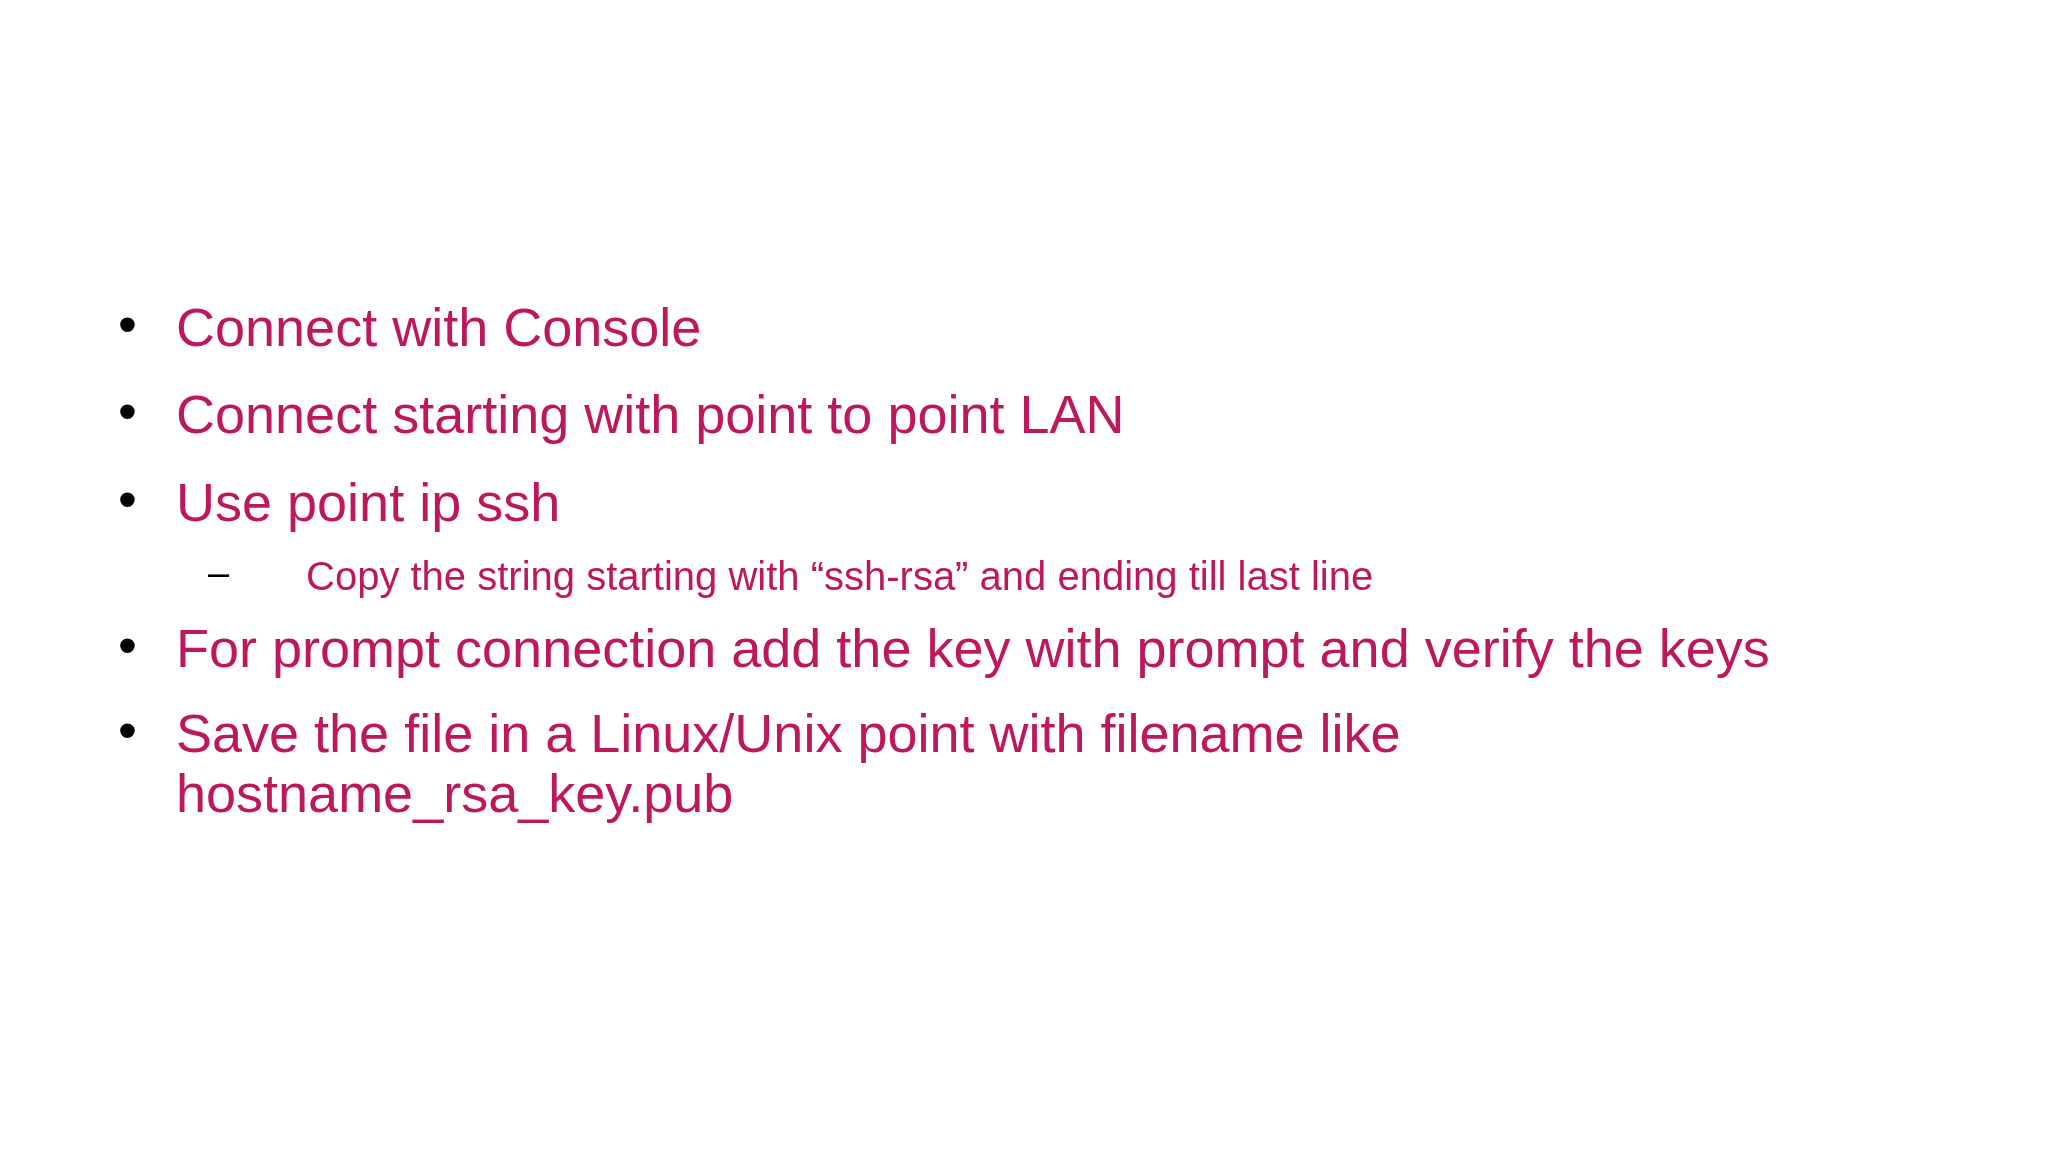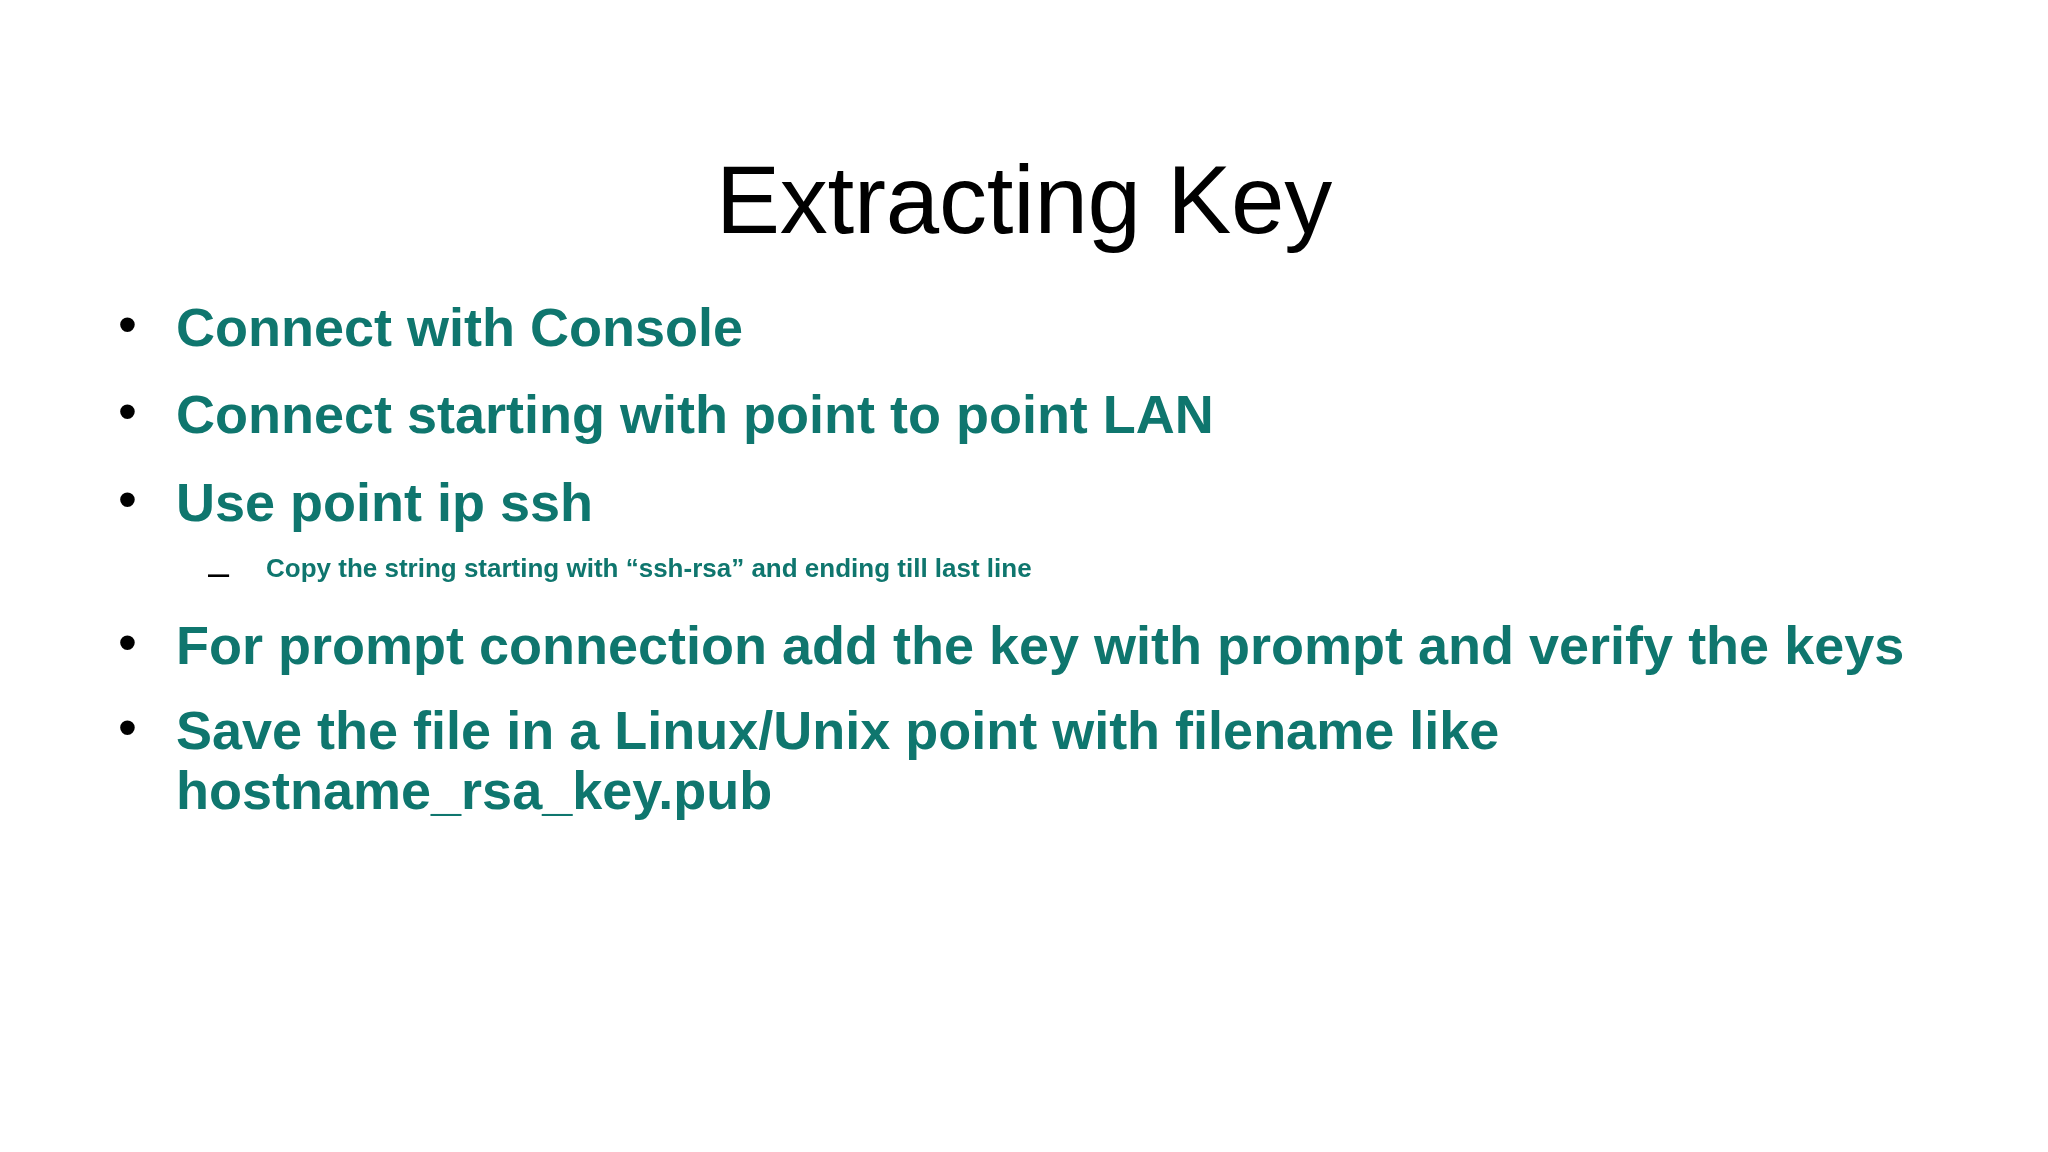--- a/index.html
+++ b/index.html
@@ -80,46 +80,45 @@
   .level-2 .bullet-marker {
     width: 58px;
     font-size: 38px;
     line-height: 1.1;
     position: relative;
     top: -1px;
   }
 
   .bullet-text {
     flex: 1 1 auto;
-    color: #0f766e;
-    font-weight: bold;
+    color: #be185d;
   }
 
   .level-1 .bullet-text {
     font-size: 54px;
     line-height: 1.1;
     max-width: 1760px;
   }
 
   .level-2 .bullet-text {
-    font-size: 26px;
+    font-size: 40px;
     line-height: 1.12;
     max-width: 1680px;
+    margin-left: 40px;
   }
 
   
   .bullet-row.gap-large { margin-bottom: 28px; }
   .bullet-row.gap-wrap  { margin-bottom: 26px; }
 </style>
 </head>
 <body>
 
 <div class="slide">
 
-  <h1 class="slide-title">Extracting Key</h1>
 
   <div class="body-area">
 
     <div class="bullet-row level-1 gap-large">
       <span class="bullet-marker">•</span>
       <span class="bullet-text">Connect with Console</span>
     </div>
 
     <div class="bullet-row level-1 gap-large">
       <span class="bullet-marker">•</span>

